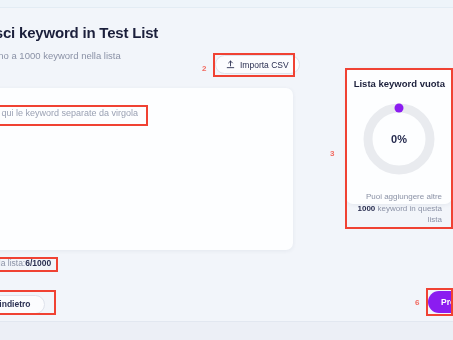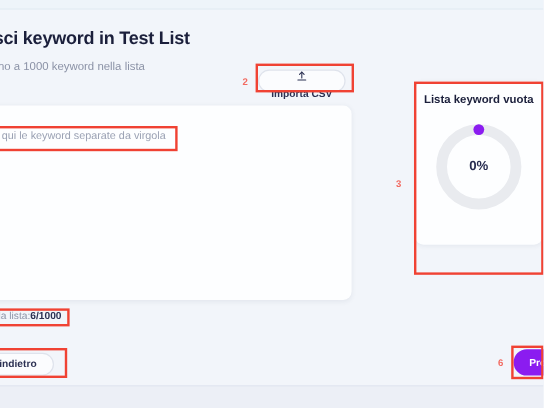--- a/index.html
+++ b/index.html
@@ -70,26 +70,25 @@
   .import-btn {
     display: inline-flex;
     align-items: center;
     gap: 5px;
     height: 19px;
     padding: 0 10px;
     border: 1px solid #dfe3ec;
     border-radius: 11px;
     background: #fbfcfe;
     font-size: 8.5px;
-    font-weight: bold;
+    font-weight: normal;
     color: #2b3052;
     white-space: nowrap;
     box-sizing: border-box;
     cursor: pointer;
-    flex-direction: column;
   }
   .import-btn svg { display: block; }
 
   
   .keyword-card {
     position: absolute;
     left: -48px;
     top: 88px;
     width: 341px;
     height: 162px;
@@ -154,21 +153,21 @@
     position: absolute;
     left: 346px;
     top: 68px;
     width: 106px;
     height: 136px;
     background: #fdfeff;
     border-radius: 7px;
     box-shadow: 0 1px 4px rgba(40,55,90,0.07);
     box-sizing: border-box;
     padding: 8px 7px 0 7px;
-    text-align: center;
+    text-align: right;
   }
   .stats-title {
     font-size: 9.5px;
     font-weight: bold;
     color: #1b1f3b;
     white-space: nowrap;
     margin: 2px 0 0 0;
   }
   .donut {
     position: relative;
@@ -276,20 +275,23 @@
     <div class="stats-title">Lista keyword vuota</div>
 
     <div class="donut">
       <svg width="76" height="76" viewBox="0 0 76 76">
         <circle cx="38" cy="38" r="31" fill="none" stroke="#e9ebef" stroke-width="9"></circle>
         <circle id="donut-fill" cx="38" cy="38" r="31" fill="none" stroke="#8b1cf0" stroke-width="9" stroke-linecap="round" transform="rotate(-90 38 38)" stroke-dasharray="0 194.77874452256717"></circle>
       </svg>
       <div class="donut-label">0%</div>
     </div>
 
+    <div class="stats-note">
+      <span>Puoi aggiungere altre </span><b>1000</b><span> keyword in questa lista</span>
+    </div>
   </div>
 
   <div class="proceed-wrap">
     <button class="proceed-btn">
       <span>Prosegui</span>
     </button>
   </div>
 
   <div class="bottom-hairline"></div>
 

